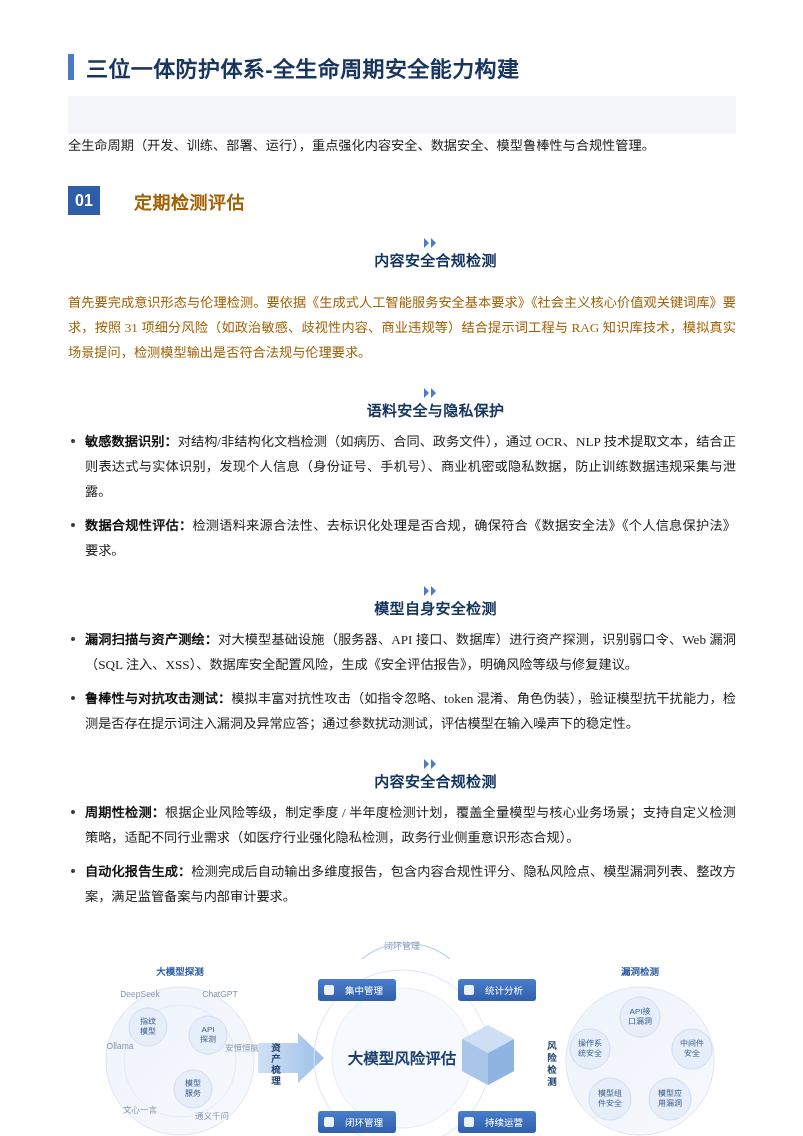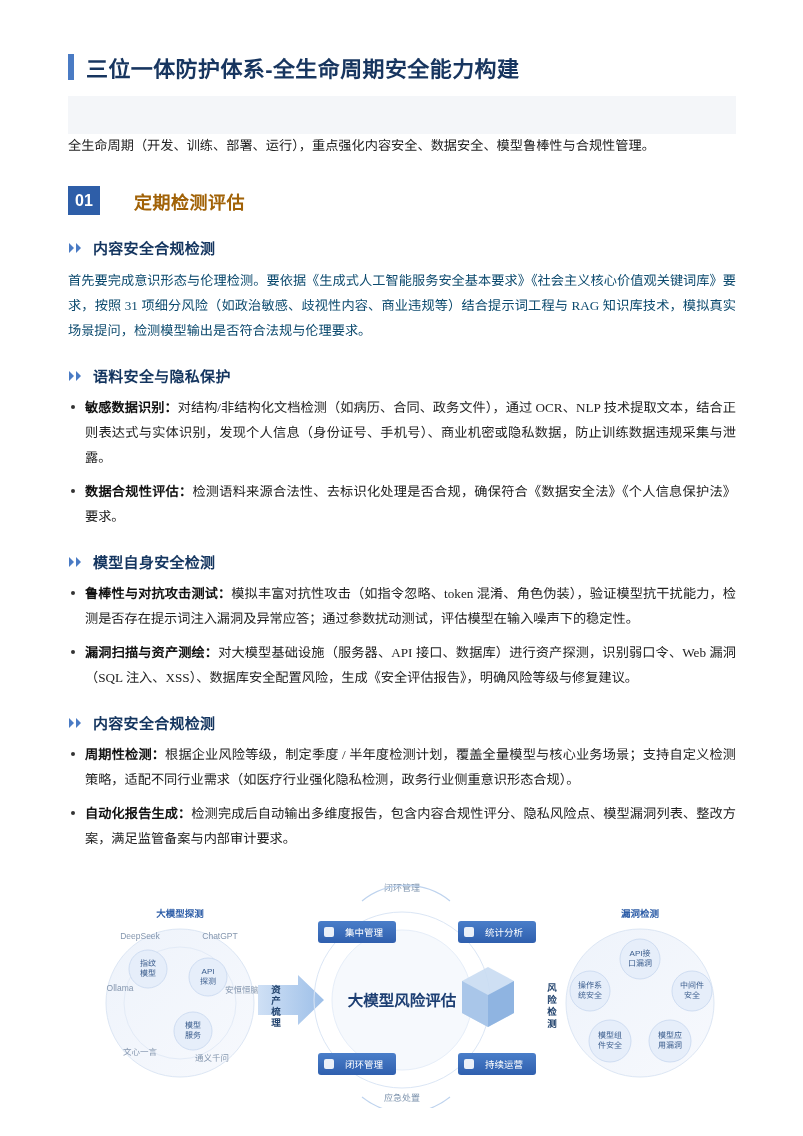--- a/index.html
+++ b/index.html
@@ -99,43 +99,44 @@
     color: #a16207;
     font-family: "Liberation Sans", sans-serif;
     letter-spacing: 0.5px;
   }
 
   
   .sub-heading {
     display: flex;
     align-items: center;
     margin: 22px 0 0 68px;
+    flex-direction: column;
   }
   .chev {
     display: inline-flex;
     margin-right: 9px;
     color: #4a7bc4;
     line-height: 1;
   }
   .chev svg { display: block; }
   .sub-title {
     font-size: 15px;
     font-weight: bold;
     color: #14355f;
     font-family: "Liberation Sans", sans-serif;
     letter-spacing: 0.3px;
   }
 
   .body-para {
-    margin: 10px 68px 0 68px;
+    margin: 20px 68px 0 68px;
     width: 668px;
     font-size: 13.2px;
     line-height: 25px;
     text-align: justify;
-    color: #0c4a6e;
+    color: #a16207;
   }
 
   
   ul.bullets {
     margin: 9px 68px 0 68px;
     padding: 0;
     width: 668px;
     list-style: none;
   }
   ul.bullets li {
@@ -225,24 +226,24 @@
     <span class="chev">
       <svg width="16" height="12" viewBox="0 0 16 12">
           <path d="M1 1 L6 6 L1 11 Z" fill="#4a7bc4"></path>
           <path d="M8 1 L13 6 L8 11 Z" fill="#4a7bc4"></path>
         </svg>
     </span>
     <span class="sub-title">模型自身安全检测</span>
   </div>
   <ul class="bullets">
     <li>
+      <span class="b-label">漏洞扫描与资产测绘：</span><span>对大模型基础设施（服务器、API 接口、数据库）进行资产探测，识别弱口令、Web 漏洞（SQL 注入、XSS）、数据库安全配置风险，生成《安全评估报告》，明确风险等级与修复建议。</span>
+    </li>
+    <li>
       <span class="b-label">鲁棒性与对抗攻击测试：</span><span>模拟丰富对抗性攻击（如指令忽略、token 混淆、角色伪装），验证模型抗干扰能力，检测是否存在提示词注入漏洞及异常应答；通过参数扰动测试，评估模型在输入噪声下的稳定性。</span>
-    </li>
-    <li>
-      <span class="b-label">漏洞扫描与资产测绘：</span><span>对大模型基础设施（服务器、API 接口、数据库）进行资产探测，识别弱口令、Web 漏洞（SQL 注入、XSS）、数据库安全配置风险，生成《安全评估报告》，明确风险等级与修复建议。</span>
     </li>
   </ul>
 
   <div class="sub-heading">
     <span class="chev">
       <svg width="16" height="12" viewBox="0 0 16 12">
           <path d="M1 1 L6 6 L1 11 Z" fill="#4a7bc4"></path>
           <path d="M8 1 L13 6 L8 11 Z" fill="#4a7bc4"></path>
         </svg>
     </span>

